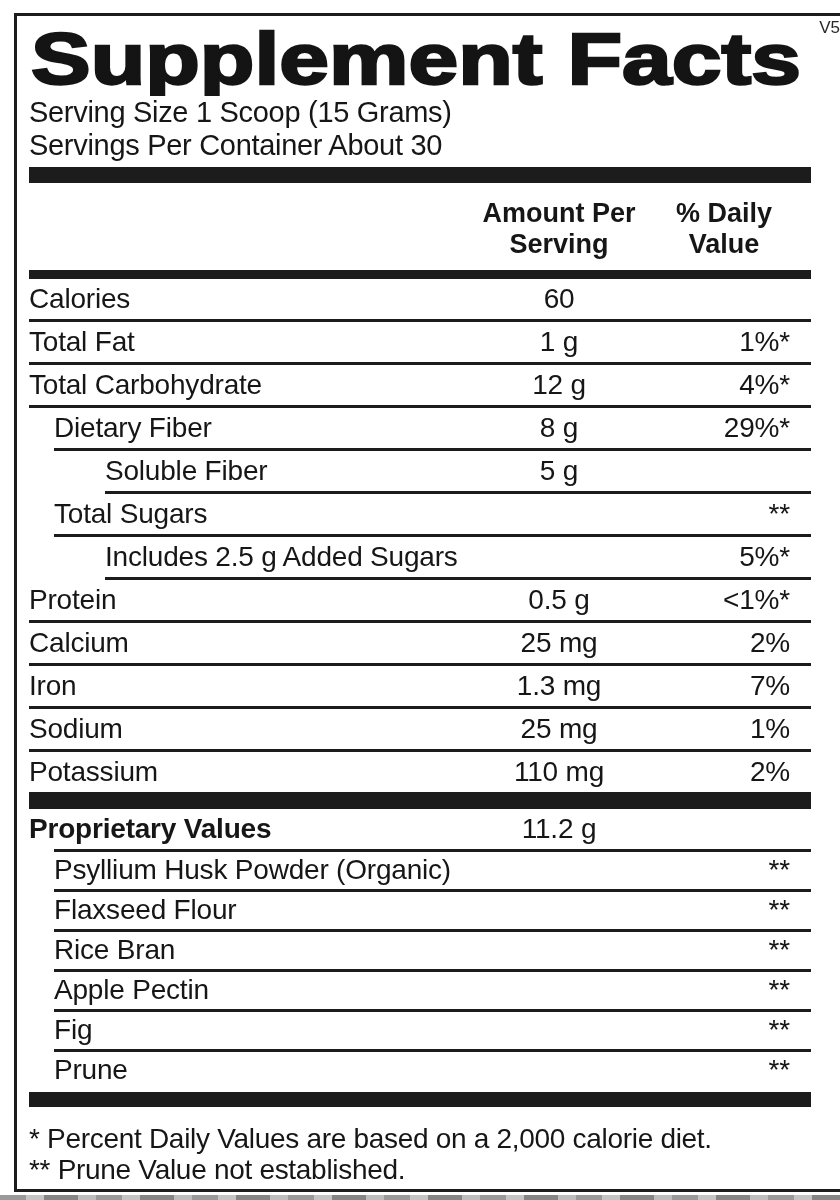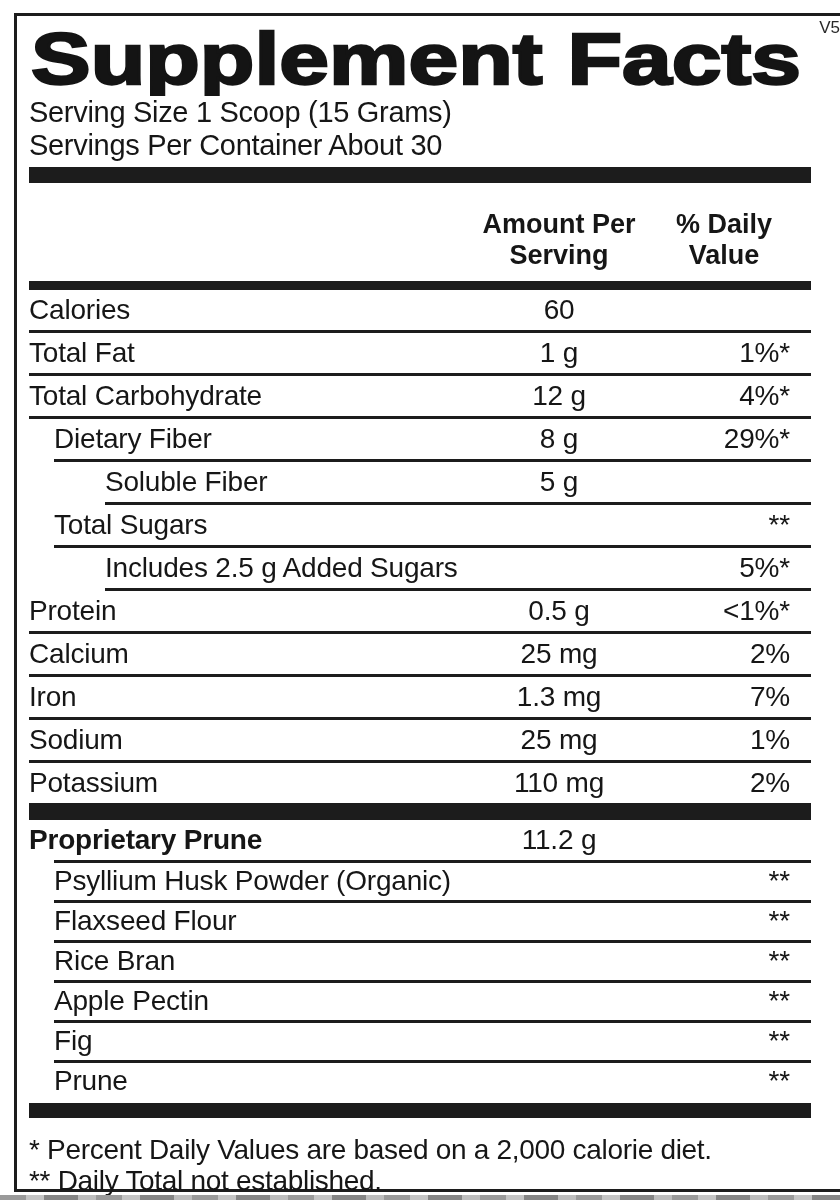--- a/index.html
+++ b/index.html
@@ -14,21 +14,21 @@
   .title-wrap{margin-top:4px;height:74px;}
   .title-wrap svg{display:block;}
   .title-wrap text{font-family:"Liberation Sans",sans-serif;font-weight:bold;
                    fill:#141414;stroke:#141414;stroke-width:2.4px;}
   .serv{font-size:29px;line-height:33px;letter-spacing:-0.3px;}
   .bar{background:#1c1c1c;}
   .bar.thick{height:16px;margin-top:5px;}
   .bar.mid{height:9px;margin-top:8px;}
   .bar.b2{height:17px;}
   .bar.b3{height:15px;margin-top:3px;}
-  .col-header{position:relative;height:64px;margin-top:26px;font-weight:bold;
+  .col-header{position:relative;height:64px;margin-top:15px;font-weight:bold;
               font-size:27px;line-height:31px;}
   .col-h-amount{position:absolute;left:420px;width:220px;top:0;text-align:center;}
   .col-h-dv{position:absolute;right:12px;width:150px;top:0;text-align:center;}
   .row{position:relative;height:40px;font-size:28px;line-height:40px;
        letter-spacing:-0.2px;white-space:nowrap;}
   .row.sm{height:37px;line-height:36px;}
   .ind0{--ind:0px;} .ind1{--ind:25px;} .ind2{--ind:76px;}
   .row .nm{margin-left:var(--ind);}
   .row .nm.b{font-weight:bold;}
   .row .amt{position:absolute;left:420px;width:220px;text-align:center;}
@@ -92,21 +92,21 @@
         <div class="row ind0"><span class="nm">Iron</span><span class="amt">1.3 mg</span><span class="dv">7%</span></div>
         <div class="hr ind0"></div>
         <div class="row ind0"><span class="nm">Sodium</span><span class="amt">25 mg</span><span class="dv">1%</span></div>
         <div class="hr ind0"></div>
         <div class="row ind0"><span class="nm">Potassium</span><span class="amt">110 mg</span><span class="dv">2%</span></div>
       </div>
 
     <div class="bar b2"></div>
 
     <div class="row">
-      <span class="nm b">Proprietary Prune</span>
+      <span class="nm b">Proprietary Values</span>
       <span class="amt">11.2 g</span>
     </div>
     <div class="hr ind1"></div>
 
     <div>
         <div class="row sm ind1"><span class="nm">Psyllium Husk Powder (Organic)</span><span class="dv">**</span></div>
         <div class="hr ind1"></div>
         <div class="row sm ind1"><span class="nm">Flaxseed Flour</span><span class="dv">**</span></div>
         <div class="hr ind1"></div>
         <div class="row sm ind1"><span class="nm">Rice Bran</span><span class="dv">**</span></div>
@@ -115,18 +115,18 @@
         <div class="hr ind1"></div>
         <div class="row sm ind1"><span class="nm">Fig</span><span class="dv">**</span></div>
         <div class="hr ind1"></div>
         <div class="row sm ind1"><span class="nm">Prune</span><span class="dv">**</span></div>
       </div>
 
     <div class="bar b3"></div>
 
     <div class="footnotes">
       <div>* Percent Daily Values are based on a 2,000 calorie diet.</div>
-      <div>** Daily Total not established.</div>
+      <div>** Prune Value not established.</div>
     </div>
   </div>
 </div>
 
 <div class="bottom-strip"></div>
 
 </body></html>

